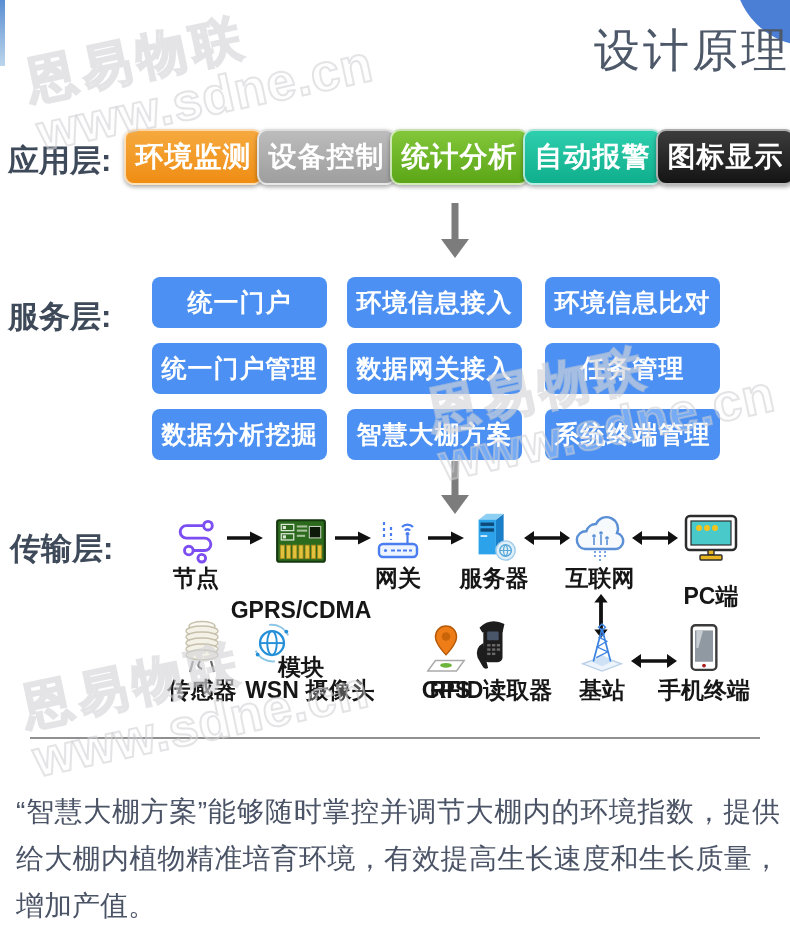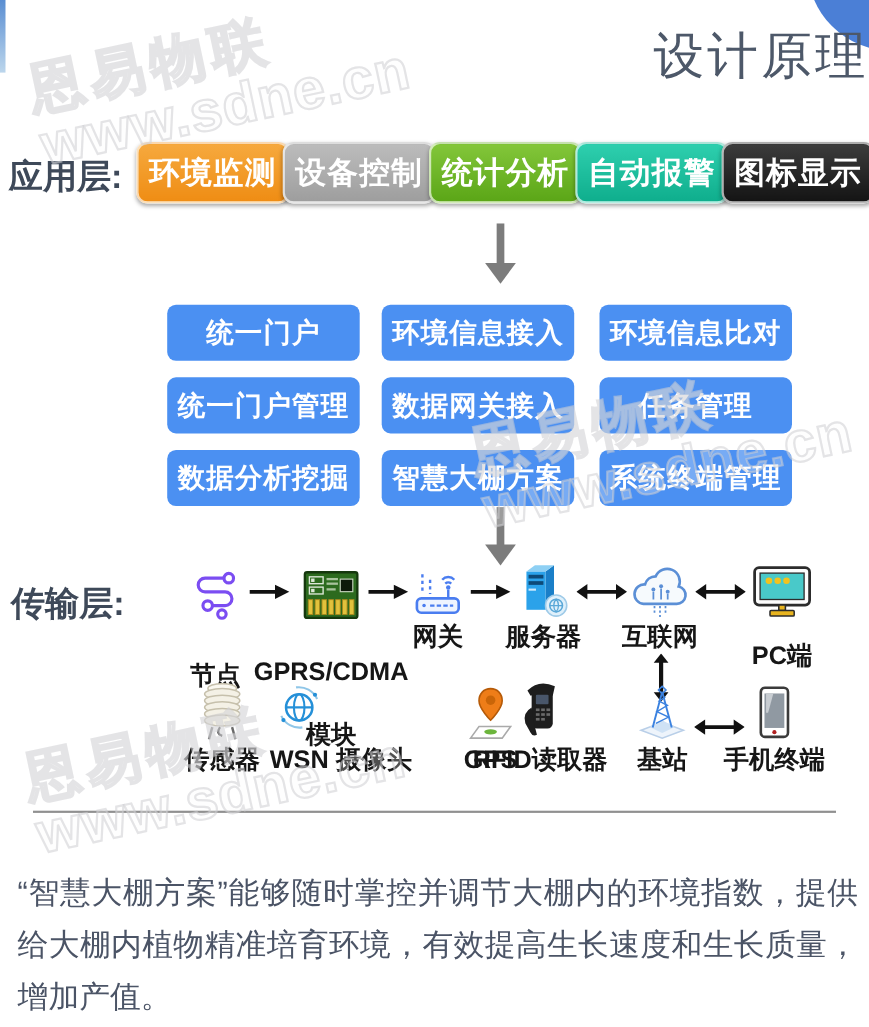--- a/index.html
+++ b/index.html
@@ -87,38 +87,39 @@
   <div class="app-btn app-gray" style="left:257px;">设备控制</div>
   <div class="app-btn app-green" style="left:390px;">统计分析</div>
   <div class="app-btn app-teal" style="left:523px;">自动报警</div>
   <div class="app-btn app-black" style="left:656px;">图标显示</div>
 
   <svg class="arrow" style="left:439px; top:203px;" width="32" height="56" viewBox="0 0 32 56">
     <rect x="12.5" y="0" width="7" height="38" fill="#7c7c7c"></rect>
     <polygon points="2,36 30,36 16,55" fill="#7c7c7c"></polygon>
   </svg>
 
+  <div class="layer-label" style="left:8px; top:296px;">服务层:</div>
   <div class="svc-btn" style="left:152px; top:277px;">统一门户</div>
   <div class="svc-btn" style="left:545px; top:277px;">环境信息比对</div>
   <div class="svc-btn" style="left:347px; top:277px;">环境信息接入</div>
   <div class="svc-btn" style="left:152px; top:343px;">统一门户管理</div>
   <div class="svc-btn" style="left:347px; top:343px;">数据网关接入</div>
   <div class="svc-btn" style="left:545px; top:343px;">任务管理</div>
   <div class="svc-btn" style="left:152px; top:409px;">数据分析挖掘</div>
   <div class="svc-btn" style="left:347px; top:409px;">智慧大棚方案</div>
   <div class="svc-btn" style="left:545px; top:409px;">系统终端管理</div>
 
   <svg class="arrow" style="left:439px; top:461px;" width="32" height="54" viewBox="0 0 32 54">
     <rect x="12.5" y="0" width="7" height="36" fill="#7c7c7c"></rect>
     <polygon points="2,34 30,34 16,53" fill="#7c7c7c"></polygon>
   </svg>
 
   <div class="layer-label" style="left:10px; top:528px;text-align:right;">传输层:</div>
 
-  <div class="t-node" style="left:151px; width:90px;gap:36px;">
+  <div class="t-node" style="left:151px; width:90px;">
     <div class="t-icon">
       <svg width="46" height="48" viewBox="0 0 48 48">
         <path d="M33 9H14a6.5 6.5 0 0 0 0 13h19a6.5 6.5 0 0 1 6.5 6.5a6.5 6.5 0 0 1-6.5 6.5H21" fill="none" stroke="#7b4df2" stroke-width="3" stroke-linecap="round"></path>
         <circle cx="36.5" cy="9" r="4.5" fill="#fff" stroke="#7b4df2" stroke-width="3"></circle>
         <circle cx="16.5" cy="35" r="4.5" fill="#fff" stroke="#7b4df2" stroke-width="3"></circle>
         <circle cx="30" cy="43" r="4" fill="#fff" stroke="#7b4df2" stroke-width="3"></circle>
       </svg>
     </div>
     <div class="node-label">节点</div>
   </div>

